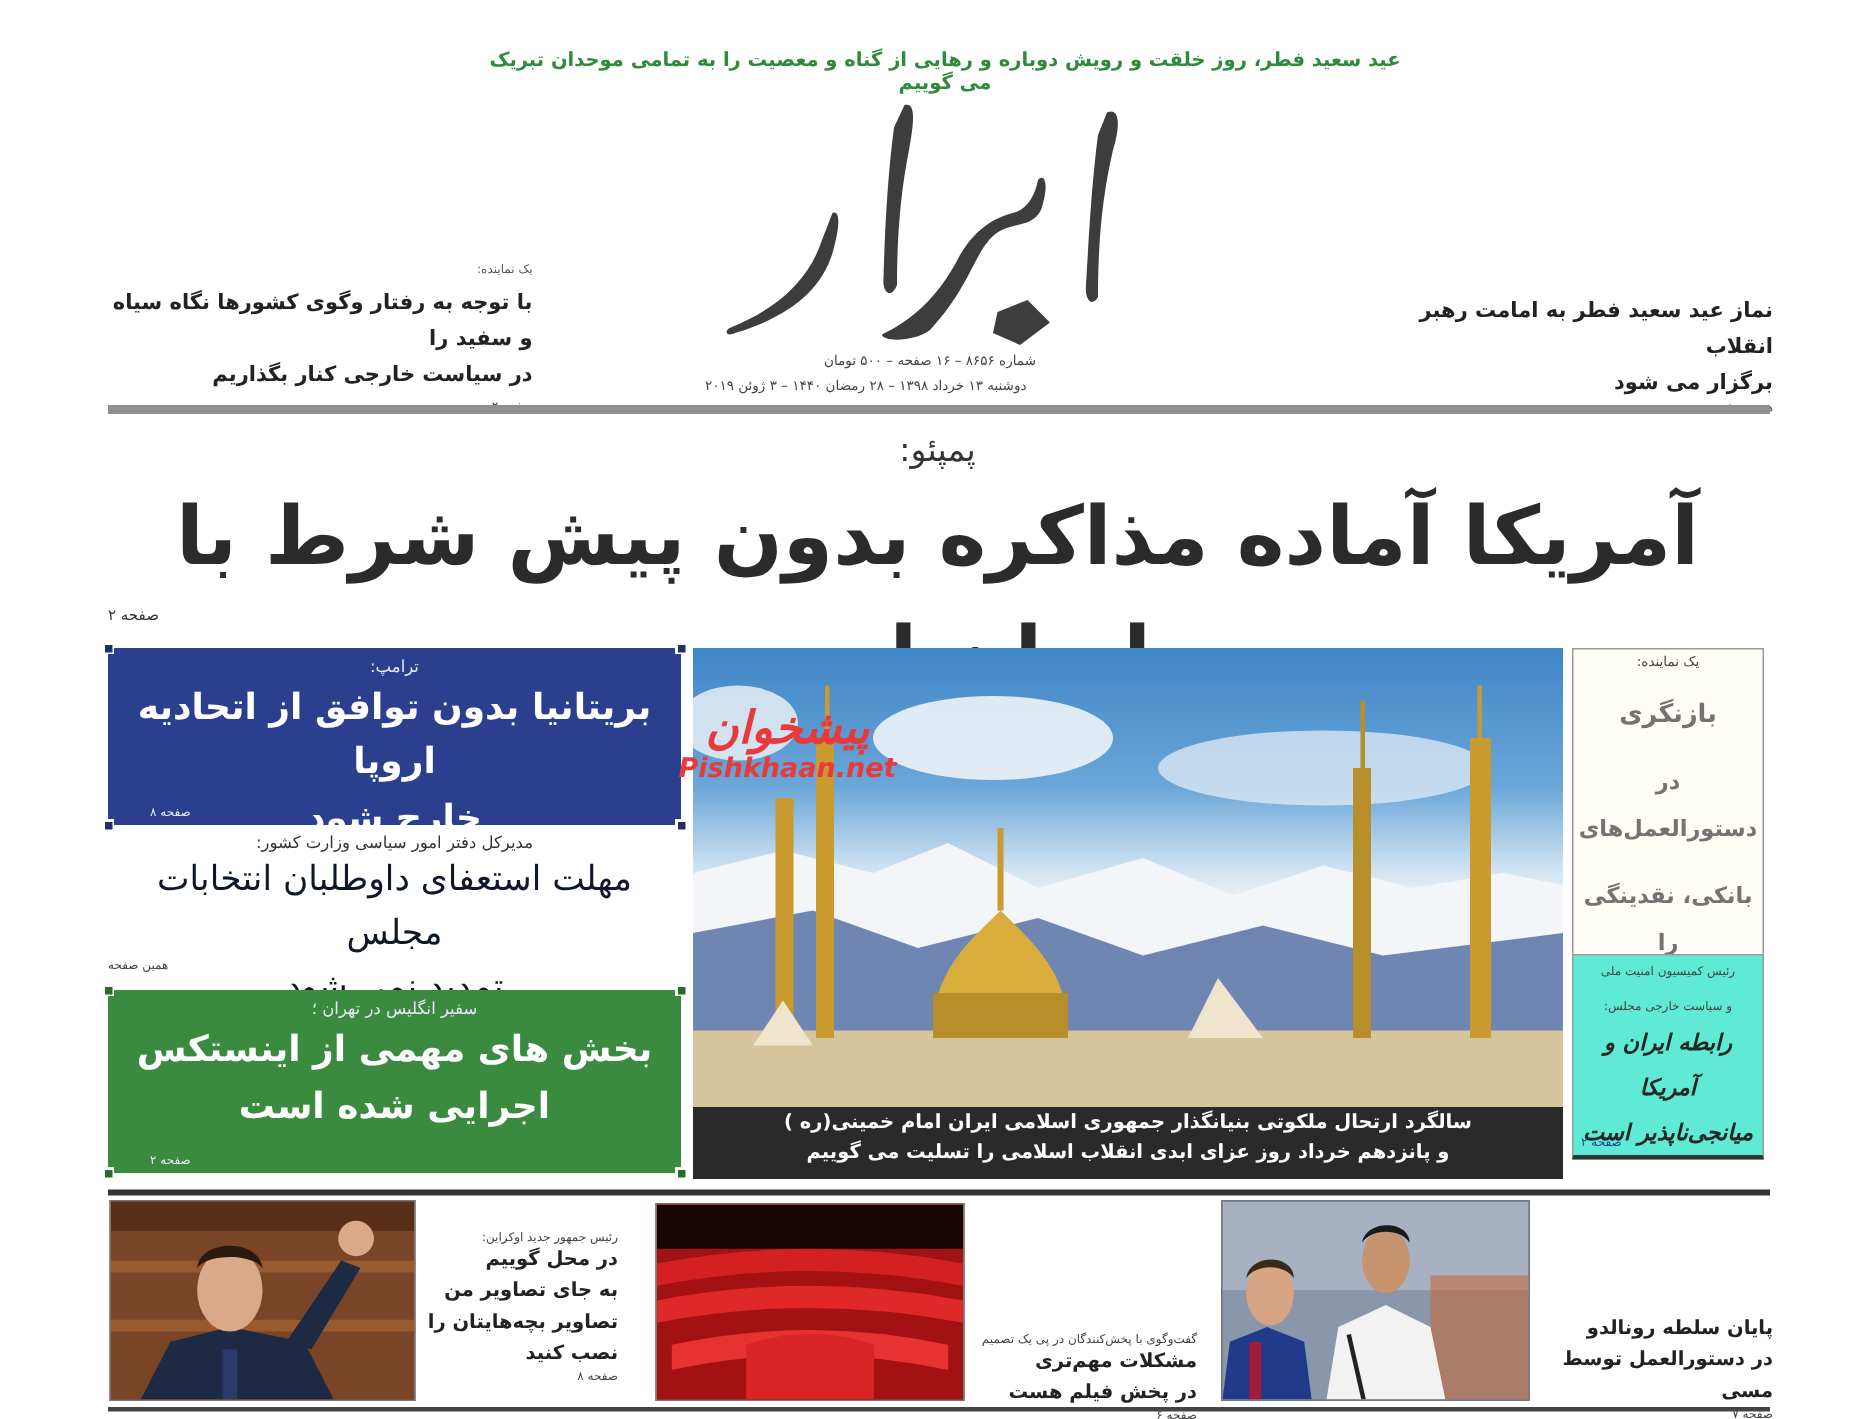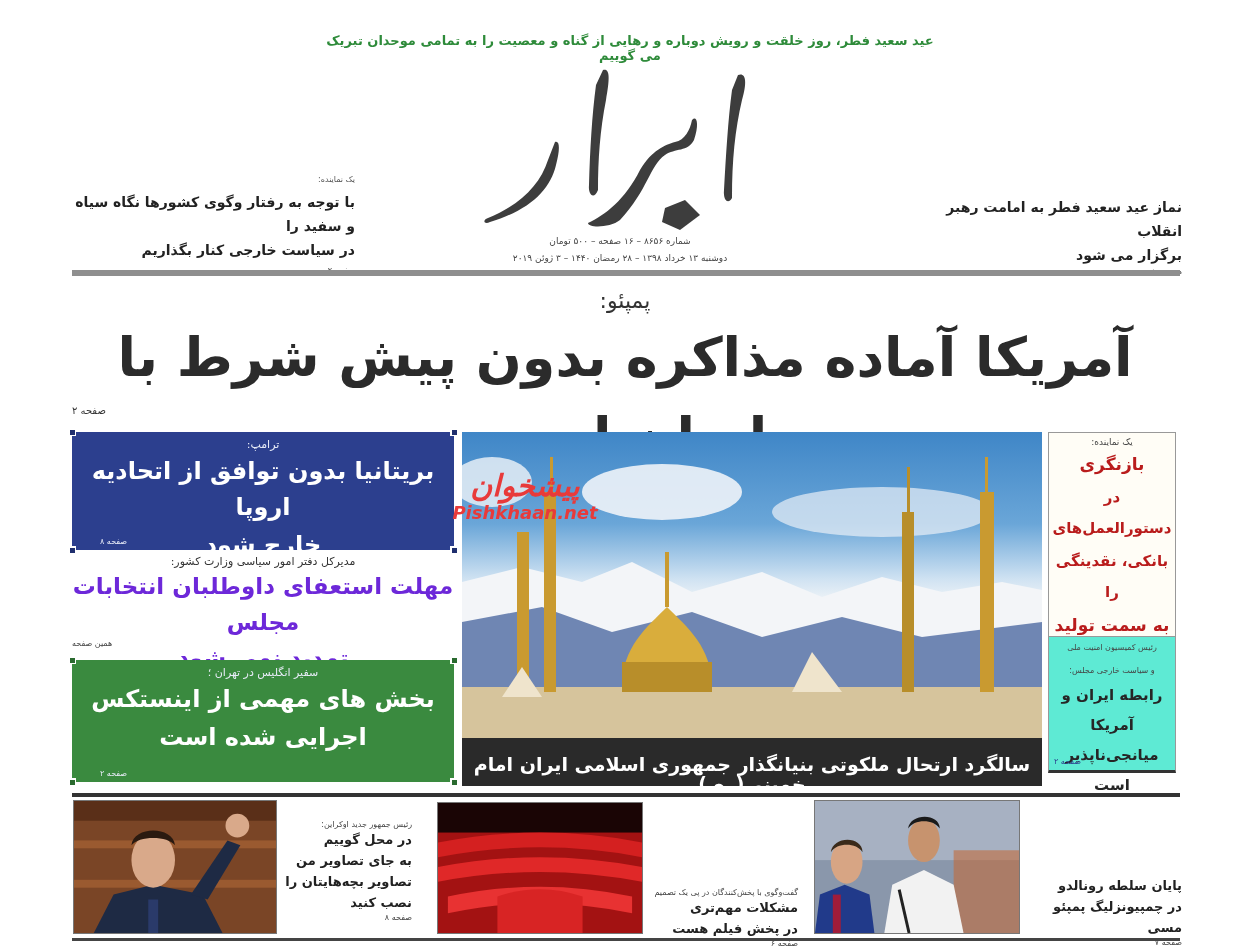--- a/index.html
+++ b/index.html
@@ -8,21 +8,21 @@
 
   .abs { position: absolute; }
 
   
   .slogan { left: 320px; top: 33px; width: 620px; text-align: center; color: #2e8b3a; font-size: 13px; font-weight: bold; }
 
   
   .masthead { left: 470px; top: 60px; width: 300px; height: 170px; }
   .masthead svg { width: 100%; height: 100%; }
   .mast-issue { left: 470px; top: 236px; width: 300px; text-align: center; font-size: 9px; color: #444; }
-  .mast-date { left: 470px; top: 253px; width: 300px; text-align: center; font-size: 9px; color: #444; }
+  .mast-date { left: 470px; top: 253px; width: 300px; text-align: left; font-size: 9px; color: #444; }
 
   
   .ear { font-weight: bold; }
   .ear .kicker { font-size: 8px; color: #555; font-weight: normal; }
   .ear .headline { font-size: 14px; line-height: 24px; color: #222; }
   .ear .page { font-size: 8px; color: #444; font-weight: normal; }
   .ear-left { left: 65px; top: 175px; width: 290px; text-align: right; }
   .ear-right { left: 930px; top: 195px; width: 252px; text-align: right; }
 
   .top-rule { left: 72px; top: 270px; width: 1108px; height: 6px; background: #8f8f8f; }
@@ -38,39 +38,39 @@
   .colored-box .corner::after { content: ""; position: absolute; width: 5px; height: 5px; background: #1f2f6e; top: 1.5px; left: 1.5px; }
   .blue-box { left: 72px; top: 432px; width: 382px; height: 118px; background: #2c3f8e; position: absolute; }
   .green-box { left: 72px; top: 660px; width: 382px; height: 122px; background: #3a8a3f; position: absolute; }
   .green-box .corner::after { background: #2a6a2f; }
   .box-kicker { font-size: 11px; color: #e8ecf8; margin-top: 2px; }
   .box-headline { font-size: 24px; font-weight: bold; line-height: 36px; margin-top: 2px; }
   .box-page { position: absolute; left: 28px; bottom: 4px; font-size: 8px; color: #e8ecf8; }
 
   .mid-story { left: 72px; top: 555px; width: 382px; text-align: center; }
   .mid-story .kicker { font-size: 11px; color: #333; }
-  .mid-story .headline { font-size: 23px; font-weight: bold; line-height: 36px; color: #6d28d9; }
+  .mid-story .headline { font-size: 23px; font-weight: normal; line-height: 36px; color: #0f172a; }
   .mid-story .page { position: absolute; left: 0; top: 84px; font-size: 8px; color: #444; }
 
   
   .photo { left: 462px; top: 432px; width: 580px; height: 306px; overflow: hidden; background: linear-gradient(180deg, #3f86c7 0%, #6aa6d8 30%, #cfe2f2 48%, #eef3f7 55%, #8fa9cc 68%, #5c7bab 80%, #d9c9a7 92%, #c8b48a 100%); }
   .photo svg { position: absolute; left: 0; top: 0; width: 100%; height: 100%; }
   .watermark { left: 440px; top: 470px; width: 170px; text-align: center; color: #e83a3a; font-style: italic; font-weight: bold; }
   .watermark .fa { font-size: 30px; line-height: 32px; direction: rtl; }
   .watermark .en { font-size: 18px; direction: ltr; }
-  .caption { left: 462px; top: 738px; width: 580px; height: 48px; background: #2a2a2a; color: #fff; text-align: center; font-size: 19px; font-weight: bold; line-height: 20px; padding-top: 16px; }
+  .caption { left: 462px; top: 738px; width: 580px; height: 48px; background: #2a2a2a; color: #fff; text-align: center; font-size: 13px; font-weight: bold; line-height: 20px; padding-top: 1px; }
 
   
   .right-box { left: 1048px; top: 432px; width: 128px; height: 215px; border: 1px solid #999; background: #fffdf6; text-align: center; }
   .right-box .kicker { font-size: 9px; color: #444; margin-top: 4px; }
-  .right-box .headline { font-size: 17px; font-weight: bold; line-height: 31px; color: #b91c1c; margin-top: 2px; }
+  .right-box .headline { font-size: 17px; font-weight: bold; line-height: 31px; color: #737373; margin-top: 14px; }
   .right-box .page { position: absolute; left: 5px; bottom: 3px; font-size: 8px; color: #2c3f8e; }
   .right-box2 { left: 1048px; top: 636px; width: 128px; height: 137px; border: 1px solid #999; border-bottom: 3px solid #333; background: #5eead4; text-align: center; }
   .right-box2 .kicker { font-size: 8px; color: #444; margin-top: 5px; line-height: 11px; }
-  .right-box2 .headline { font-size: 17px; font-weight: bold; line-height: 30px; color: #262626; margin-top: 4px; }
+  .right-box2 .headline { font-size: 17px; font-weight: bold; line-height: 30px; color: #262626; margin-top: 4px; font-style: italic; }
   .right-box2 .page { position: absolute; left: 5px; bottom: 4px; font-size: 8px; color: #2c3f8e; }
 
   .mid-rule { left: 72px; top: 793px; width: 1108px; height: 4px; background: #333; }
   .bottom-rule { left: 72px; top: 938px; width: 1108px; height: 3px; background: #444; }
 
   
   .thumb { border: 1px solid #777; overflow: hidden; }
   .thumb svg { width: 100%; height: 100%; display: block; }
   .thumb-1 { left: 73px; top: 800px; width: 204px; height: 134px; background: #6b3a1f; }
   .thumb-2 { left: 437px; top: 802px; width: 206px; height: 132px; background: #b01414; }
@@ -250,17 +250,17 @@
     <ellipse cx="32" cy="62" rx="16" ry="22" fill="#d7a584"></ellipse>
     <path d="M16 52 C18 35 48 35 48 52 C42 42 22 42 16 52 Z" fill="#3a2a1a"></path>
     <path d="M70 134 L78 85 L110 70 L140 85 L150 134 Z" fill="#f2f2f2"></path>
     <path d="M85 90 L95 134" stroke="#222" stroke-width="3"></path>
     <ellipse cx="110" cy="40" rx="16" ry="22" fill="#c7936e"></ellipse>
     <path d="M94 28 C96 12 126 12 126 28 C120 18 100 18 94 28 Z" fill="#1a1a1a"></path>
   </svg>
 </div>
 <div class="abs bstory bstory-3">
   <div class="headline">پایان سلطه رونالدو</div>
-  <div class="headline">در چمپیونزلیگ پمپئو مسی</div>
+  <div class="headline">در دستورالعمل توسط مسی</div>
   <div class="page">صفحه ۷</div>
 </div>
 
 <div class="abs bottom-rule"></div>
 
 </body></html>

